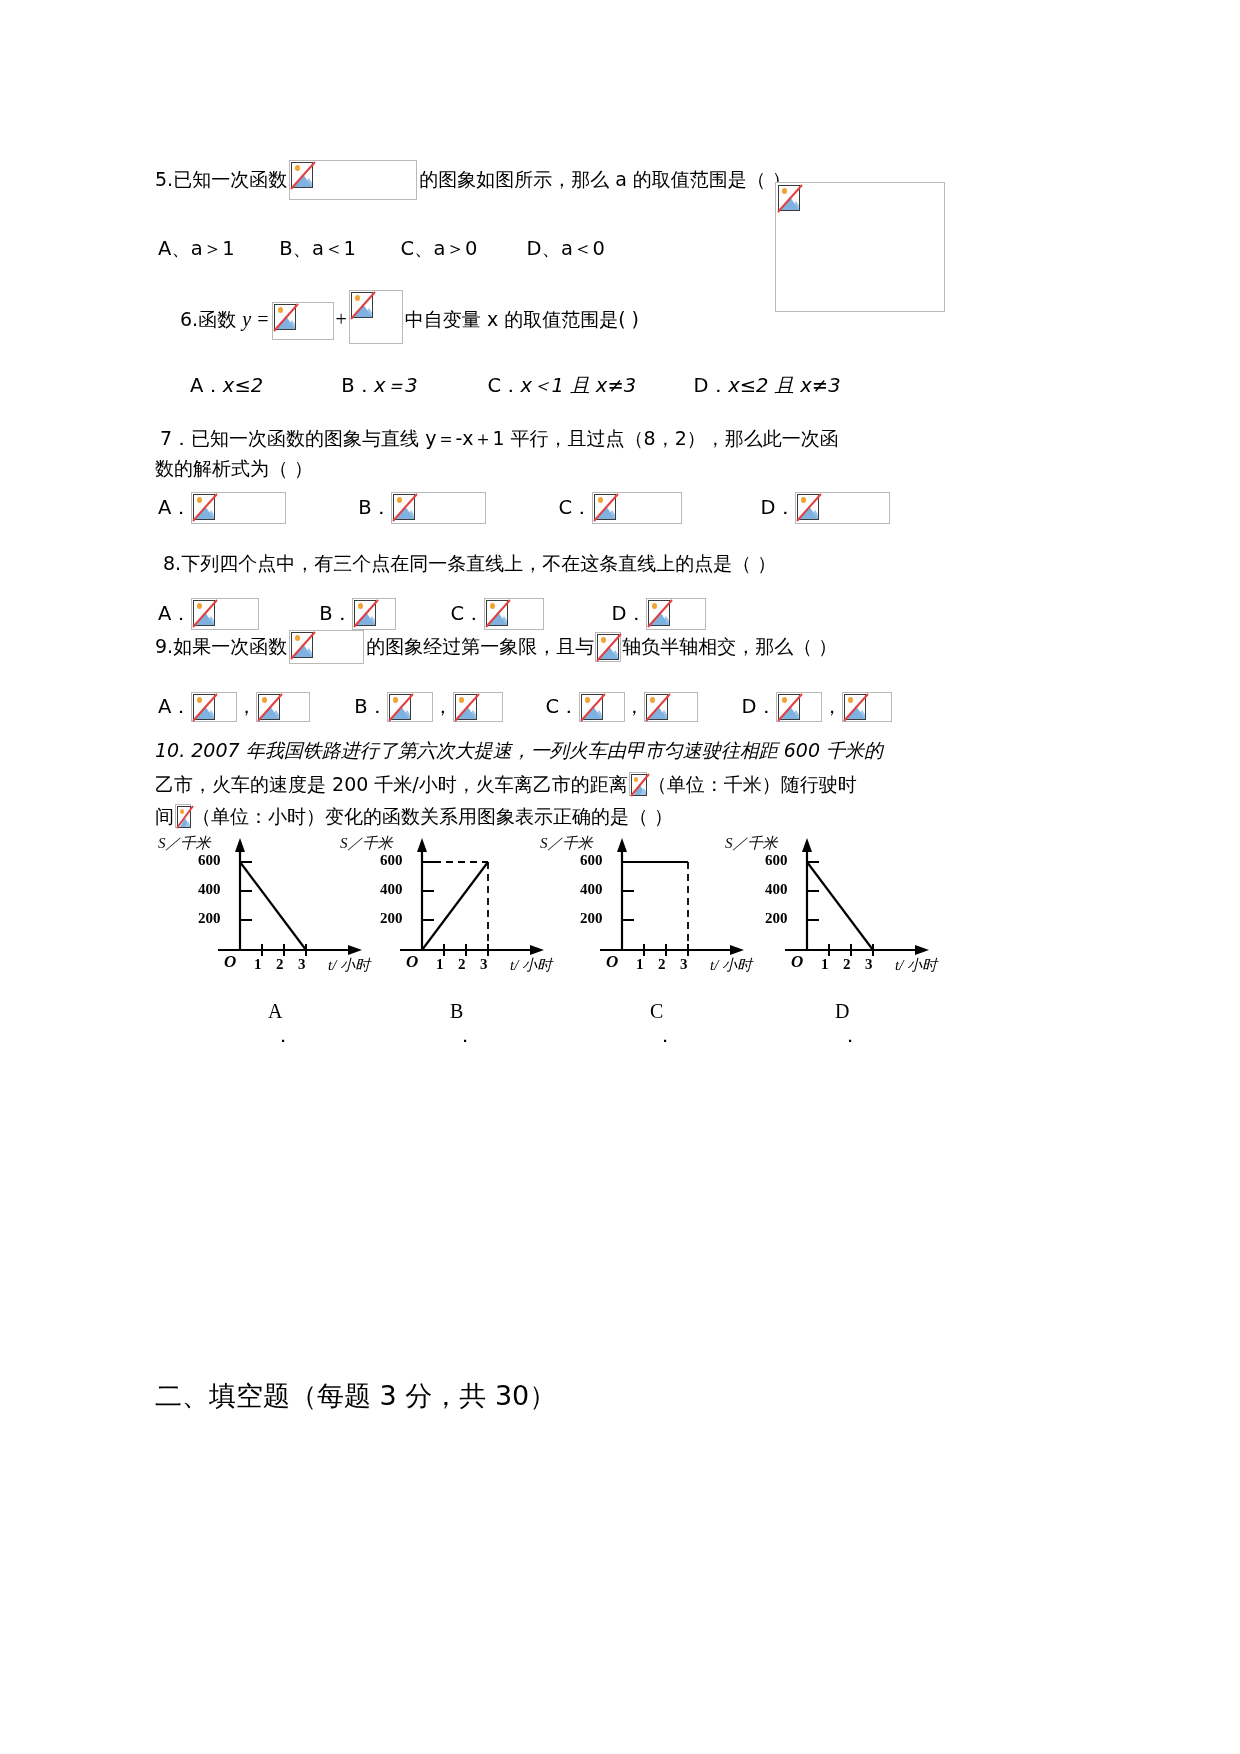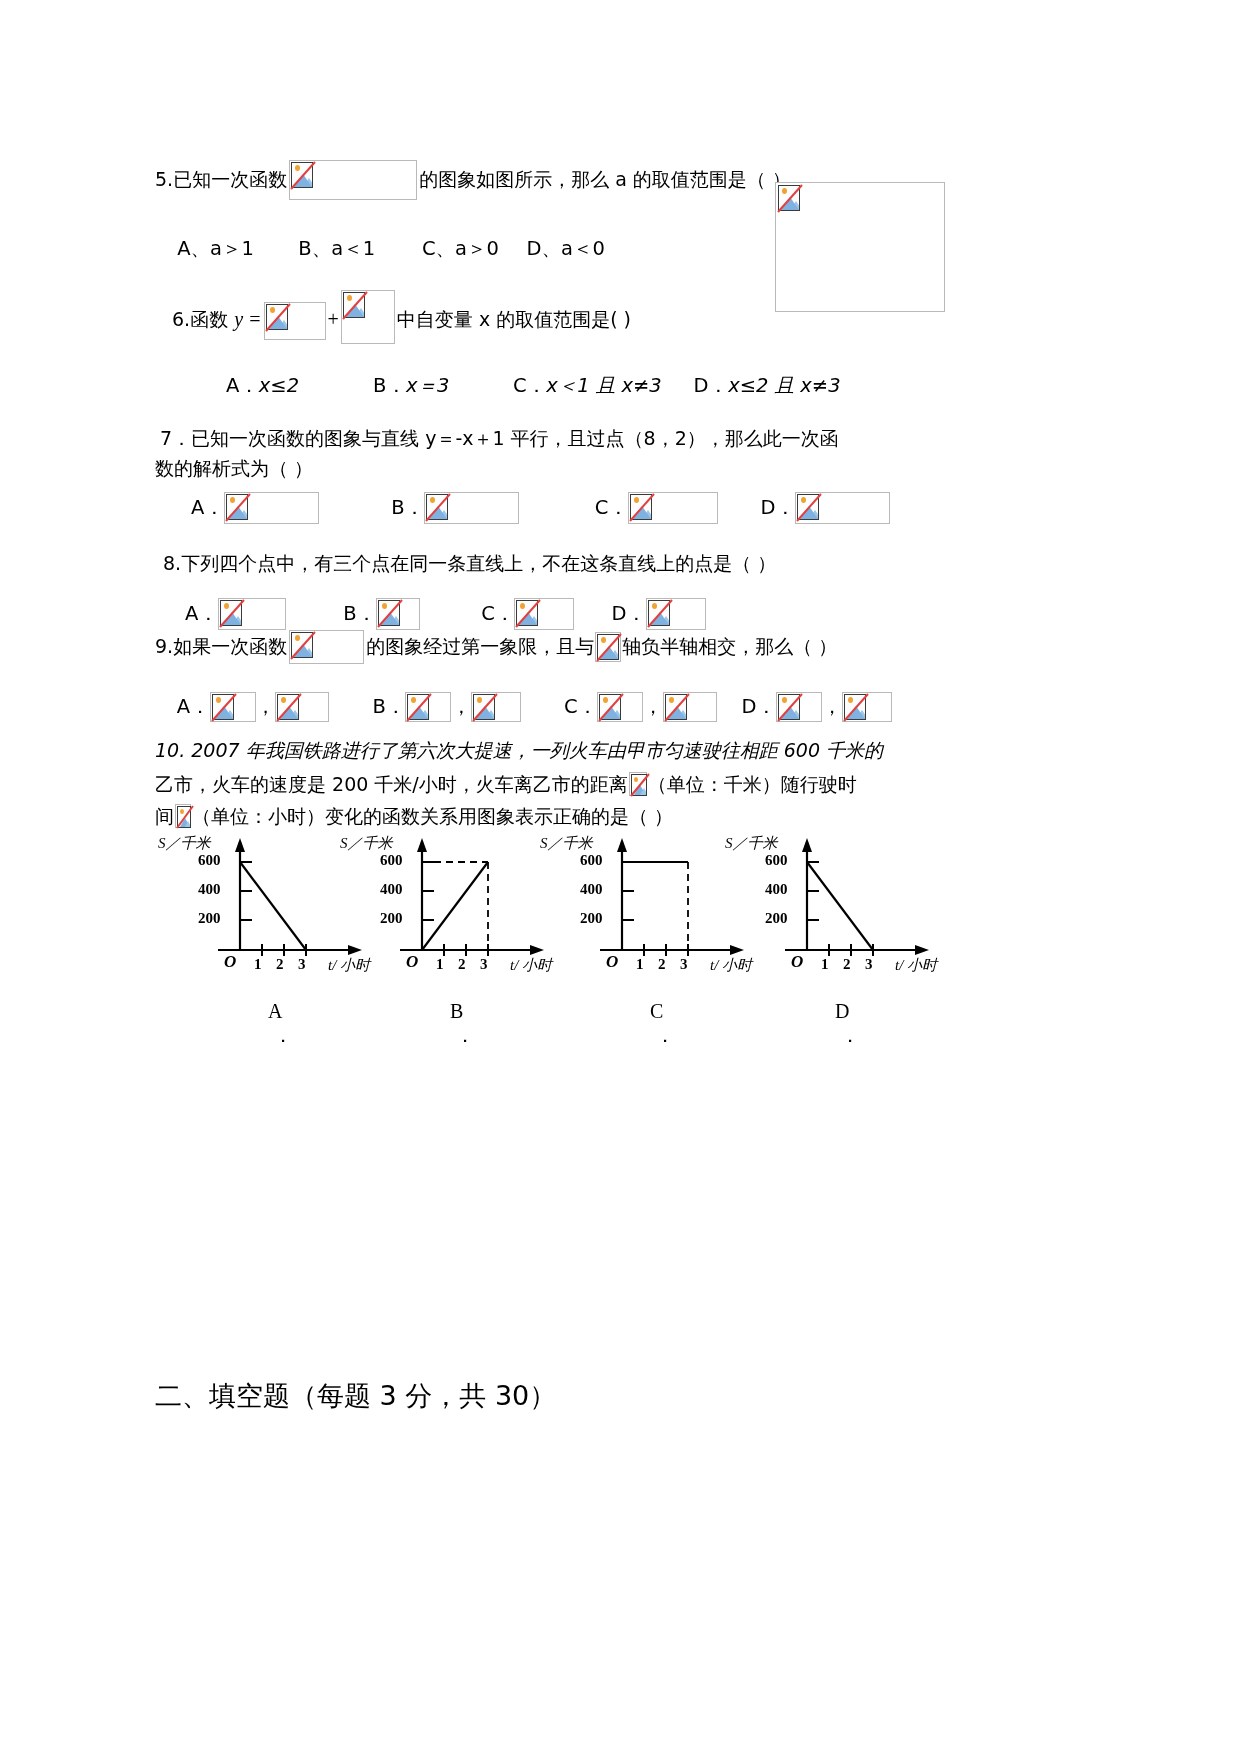--- a/index.html
+++ b/index.html
@@ -72,21 +72,21 @@
   .line {
     position: absolute;
     white-space: nowrap;
     font-size: 19.5px;
     line-height: 1.15;
   }
   .cn { font-family: "DejaVu Sans", "Liberation Sans", sans-serif; font-size: 19px; }
   .itl { font-style: italic; }
   .serif { font-family: "Liberation Serif", serif; }
 
-  .optrow { position: absolute; white-space: nowrap; font-size: 19.5px; text-align: center; }
+  .optrow { position: absolute; white-space: nowrap; font-size: 19.5px; }
 
   
   .graph { position: absolute; }
   .glabel {
     position: absolute;
     font-family: "Liberation Serif", serif;
     font-size: 15px;
     white-space: nowrap;
   }
   .gnum { font-size: 15px; font-family: "Liberation Serif", serif; font-weight: bold; }
@@ -142,21 +142,21 @@
       </span>
   </div>
 
   <div class="optrow cn" style="left:158px; top:235px;">
     <span style="display:inline-block;width:115px;">A、a＞1</span>
     <span style="display:inline-block;width:115px;">B、a＜1</span>
     <span style="display:inline-block;width:120px;">C、a＞0</span>
     <span style="display:inline-block;">D、a＜0</span>
   </div>
 
-  <div class="line cn" style="left:172px; top:290px;">
+  <div class="line cn" style="left:180px; top:290px;">
     <span>6.</span><span>函数</span>
     <span class="itl serif" style="font-size:20px;">y =</span><span class="broken" style="width:62px;height:38px;margin:0 2px;"><span class="broken-ico">
           <span class="sun"></span>
           <span class="mtn2"></span>
           <span class="mtn"></span>
         </span><span class="broken-slash">
           <svg width="26" height="30">
             <line x1="1" y1="28" x2="25" y2="1" stroke="#e04040" stroke-width="2"></line>
           </svg>
         </span></span><span class="serif" style="font-size:20px;">+</span><span class="broken" style="width:54px;height:54px;margin:0 2px;vertical-align:-18px;"><span class="broken-ico">

